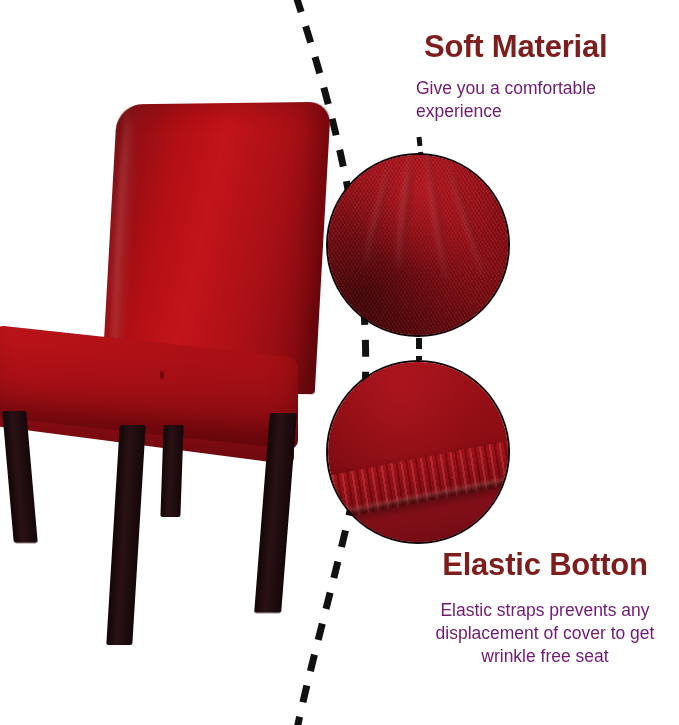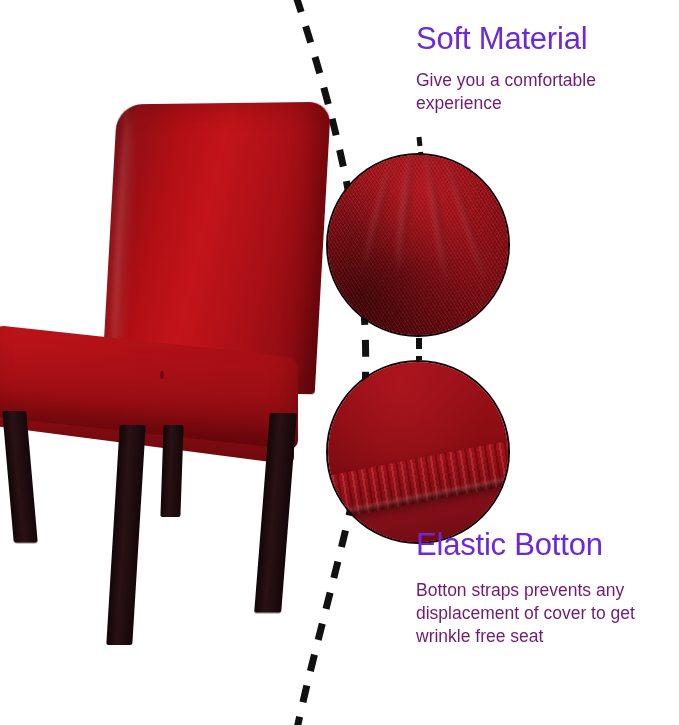--- a/index.html
+++ b/index.html
@@ -208,29 +208,29 @@
     top: 140px;
     width: 210px;
     height: 60px;
     transform: rotate(-11deg);
     background: linear-gradient(180deg, #88101a 0%, #6a0a10 100%);
   }
 
   
   .text-block { position: absolute; }
   .block-top    { left: 416px; top: 22px;  width: 250px; }
-  .block-bottom { left: 416px; top: 528px; width: 258px; }
+  .block-bottom { left: 416px; top: 540px; width: 258px; text-align: center; }
 
   .heading {
     font-size: 31px;
-    font-weight: normal;
-    color: #6d28d9;
+    font-weight: bold;
+    color: #7f1d1d;
     letter-spacing: -0.2px;
     line-height: 1.12;
-    margin: 0;
+    margin: 8px;
     white-space: nowrap;
   }
   .subtext {
     font-size: 17.5px;
     color: #701a75;
     line-height: 1.32;
     margin: 12px 0 0 0;
   }
   .block-bottom .subtext { margin-top: 16px; }
 </style>
@@ -272,16 +272,16 @@
     <div class="hem-edge"></div>
   </div>
 
   <div class="text-block block-top">
     <h2 class="heading">Soft Material</h2>
     <p class="subtext">Give you a comfortable experience</p>
   </div>
 
   <div class="text-block block-bottom">
     <h2 class="heading">Elastic Botton</h2>
-    <p class="subtext">Botton straps prevents any displacement of cover to get wrinkle free seat</p>
+    <p class="subtext">Elastic straps prevents any displacement of cover to get wrinkle free seat</p>
   </div>
 
 </div>
 
 </body></html>

